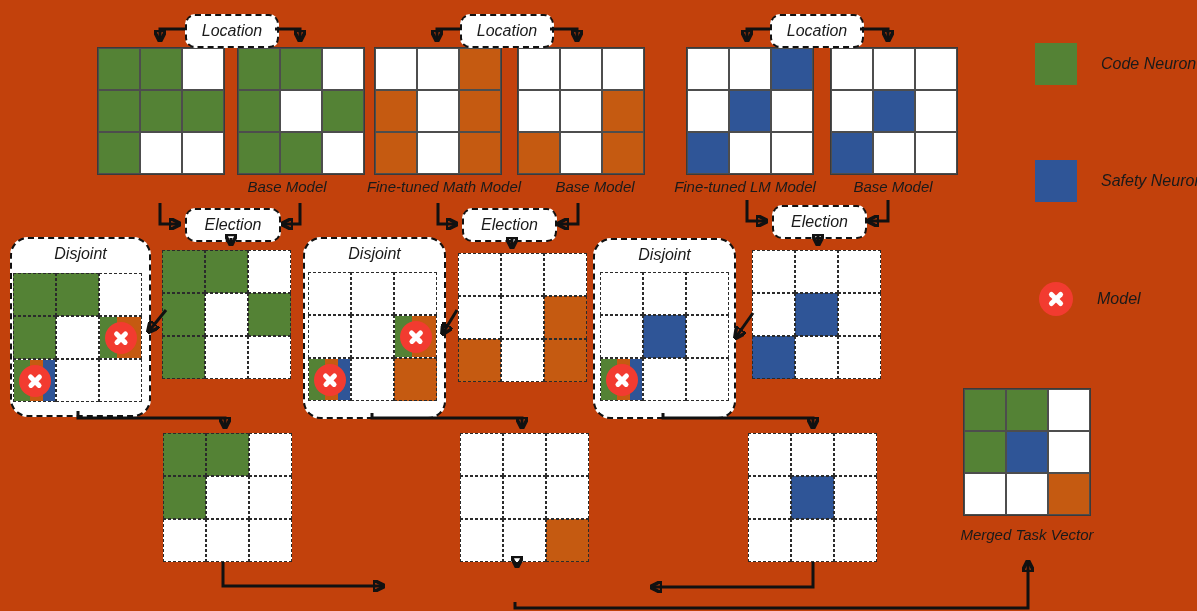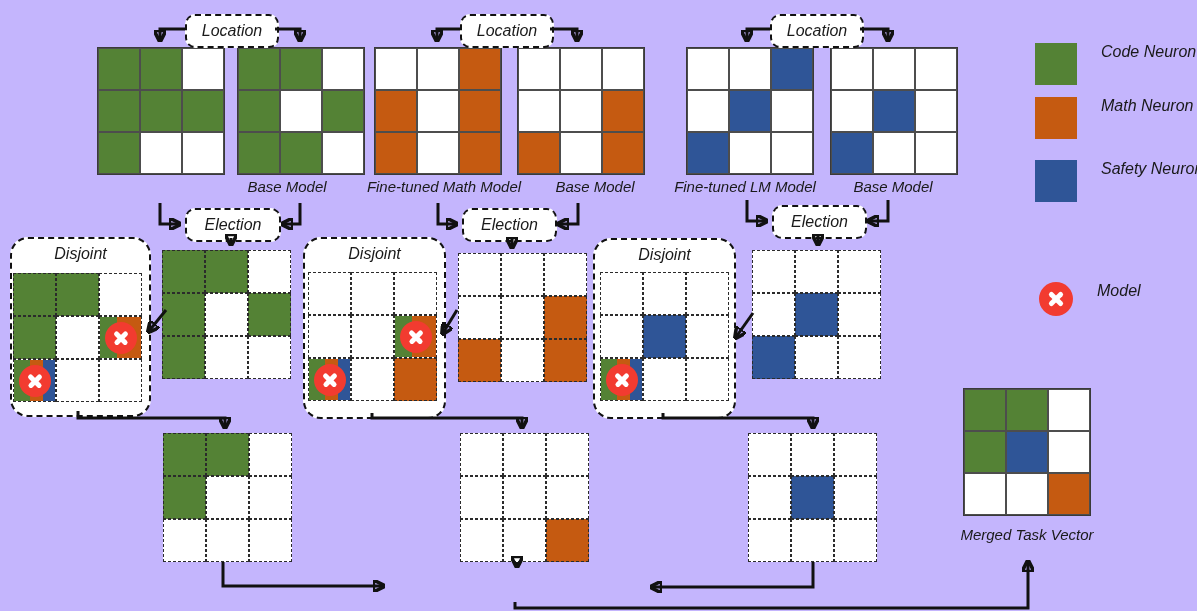--- a/index.html
+++ b/index.html
@@ -1,17 +1,17 @@
 <!DOCTYPE html>
 <html><head>
 <meta charset="utf-8">
 <style>
   html,body{margin:0;padding:0;background:#fff;}
   .canvas{
-    position:relative;width:1197px;height:611px;background:#c4b5fd;overflow:hidden;
+    position:relative;width:1197px;height:611px;background:#c2410c;overflow:hidden;
     font-family:"Liberation Sans",sans-serif;color:#1a1a1a;
   }
   
   .grid{position:absolute;display:grid;grid-template-columns:repeat(3,1fr);grid-template-rows:repeat(3,1fr);background:#fff;}
   .cell{position:relative;display:flex;overflow:visible;box-sizing:border-box;}
   .grid-solid .cell{border:1px solid #4d4d4d;}
   .grid-solid{border:1px solid #3a3a3a;}
   .grid-dashed .cell{border:1px dashed #2b2b2b;}
   .stripe{height:100%;}
   
@@ -25,21 +25,21 @@
   .dashed-box{position:absolute;border:2.5px dashed #111;border-radius:10px;background:#fff;
     display:flex;align-items:center;justify-content:center;
     font-style:italic;font-size:16px;z-index:2;}
   
   .disjoint-box{position:absolute;border:2.5px dashed #111;border-radius:18px;background:#fff;z-index:1;}
   .disjoint-box .disjoint-label{position:absolute;top:6px;left:0;width:100%;text-align:center;
     font-style:italic;font-size:16px;}
   
   .caption{position:absolute;font-style:italic;font-size:15px;text-align:center;white-space:nowrap;}
   
-  .legend-row{position:absolute;left:1035px;display:flex;gap:24px;}
+  .legend-row{position:absolute;left:1035px;display:flex;align-items:center;gap:24px;}
   .chip{width:42px;height:42px;flex:0 0 auto;}
   .chip-dashed{width:40px;height:40px;border:1.5px dashed #333;background:#fff;box-sizing:border-box;}
   .chip-mask{position:relative;width:34px;height:34px;border-radius:50%;background:#F23B30;flex:0 0 auto;margin-left:4px;}
   .chip-mask::before,.chip-mask::after{content:"";position:absolute;left:50%;top:50%;
     width:18px;height:5px;background:#fff;border-radius:3px;}
   .chip-mask::before{transform:translate(-50%,-50%) rotate(45deg);}
   .chip-mask::after{transform:translate(-50%,-50%) rotate(-45deg);}
   .legend-label{font-style:italic;font-size:16px;white-space:nowrap;}
   
   svg.arrows{position:absolute;left:0;top:0;z-index:5;pointer-events:none;}
@@ -130,24 +130,20 @@
   <div class="caption" style="left:237px;top:178px;width:100px;">Base Model</div>
   <div class="caption" style="left:354px;top:178px;width:180px;">Fine-tuned Math Model</div>
   <div class="caption" style="left:545px;top:178px;width:100px;">Base Model</div>
   <div class="caption" style="left:655px;top:178px;width:180px;">Fine-tuned LM Model</div>
   <div class="caption" style="left:843px;top:178px;width:100px;">Base Model</div>
 
   <div class="legend-row" style="top:43px;height:42px;">
     <div class="chip" style="background: rgb(84, 130, 53);"></div>
     <div class="legend-label">Code Neuron</div>
   </div>
-  <div class="legend-row" style="top:97px;height:42px;">
-    <div class="chip" style="background: rgb(197, 90, 17);"></div>
-    <div class="legend-label">Math Neuron</div>
-  </div>
   <div class="legend-row" style="top:160px;height:42px;">
     <div class="chip" style="background: rgb(47, 85, 151);"></div>
     <div class="legend-label">Safety Neuron</div>
   </div>
   <div class="legend-row" style="top:282px;height:34px;">
     <div class="chip-mask" style="background: rgb(242, 59, 48);"></div>
     <div class="legend-label">Model</div>
   </div>
 
   <div class="dashed-box" style="left:185px;top:208px;width:92px;height:30px;">

